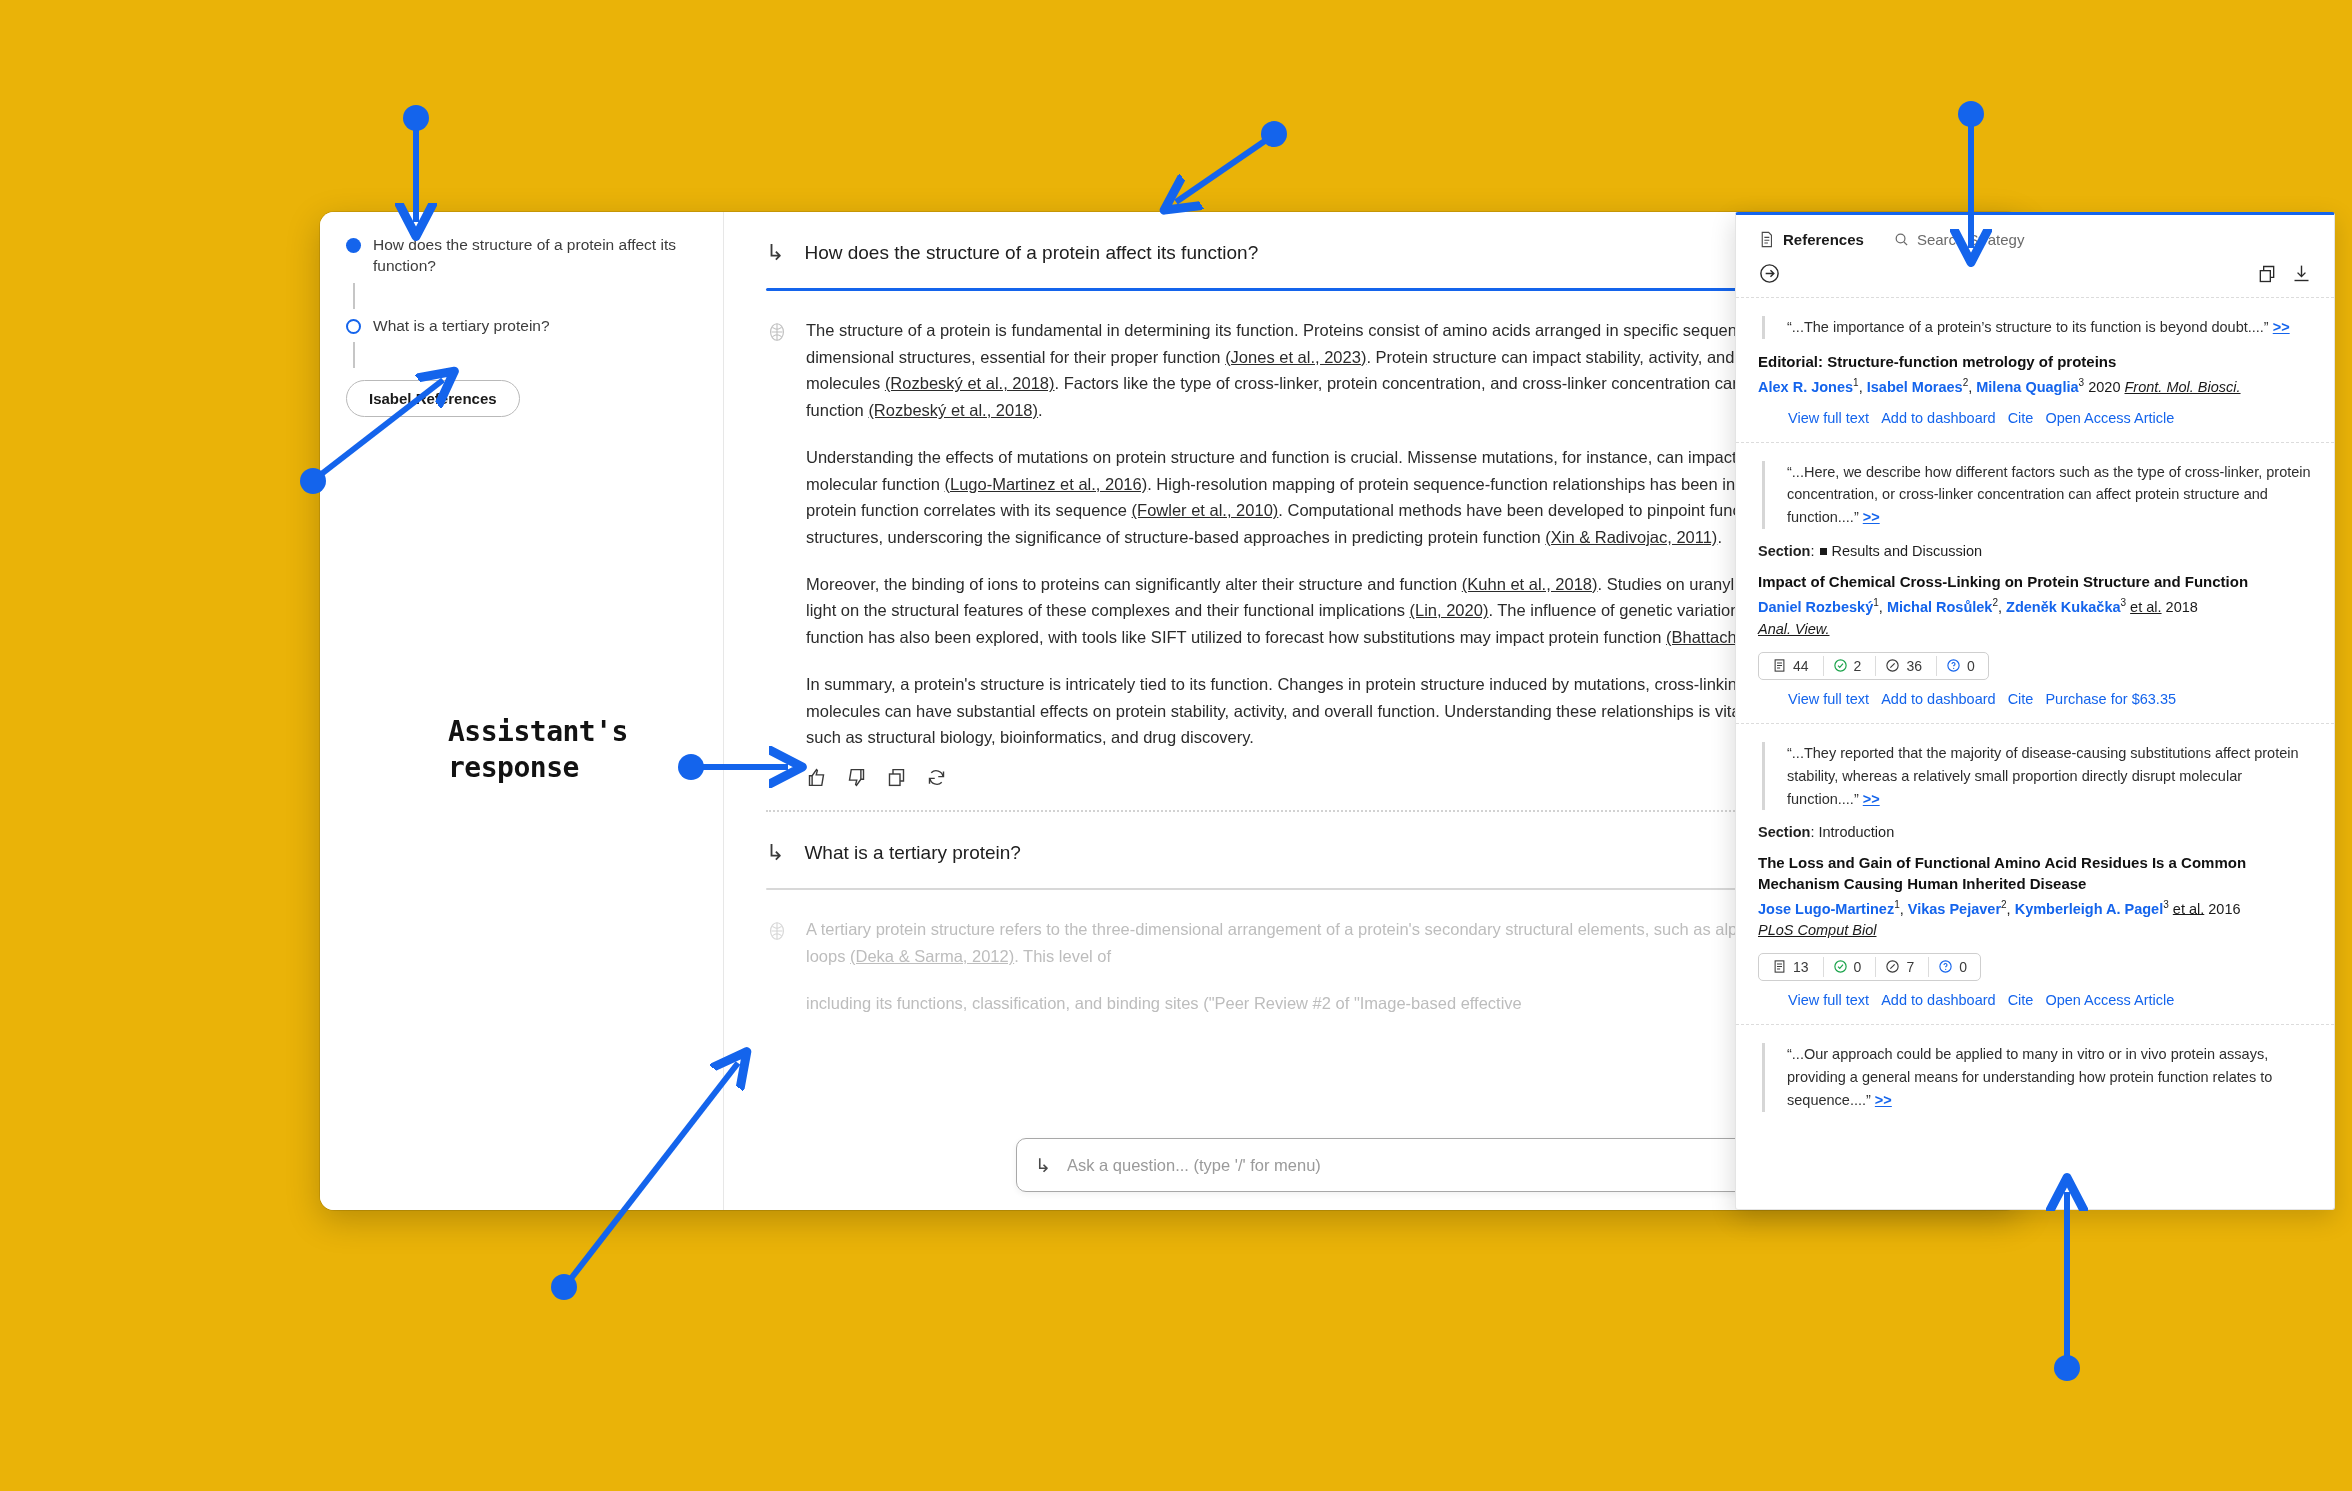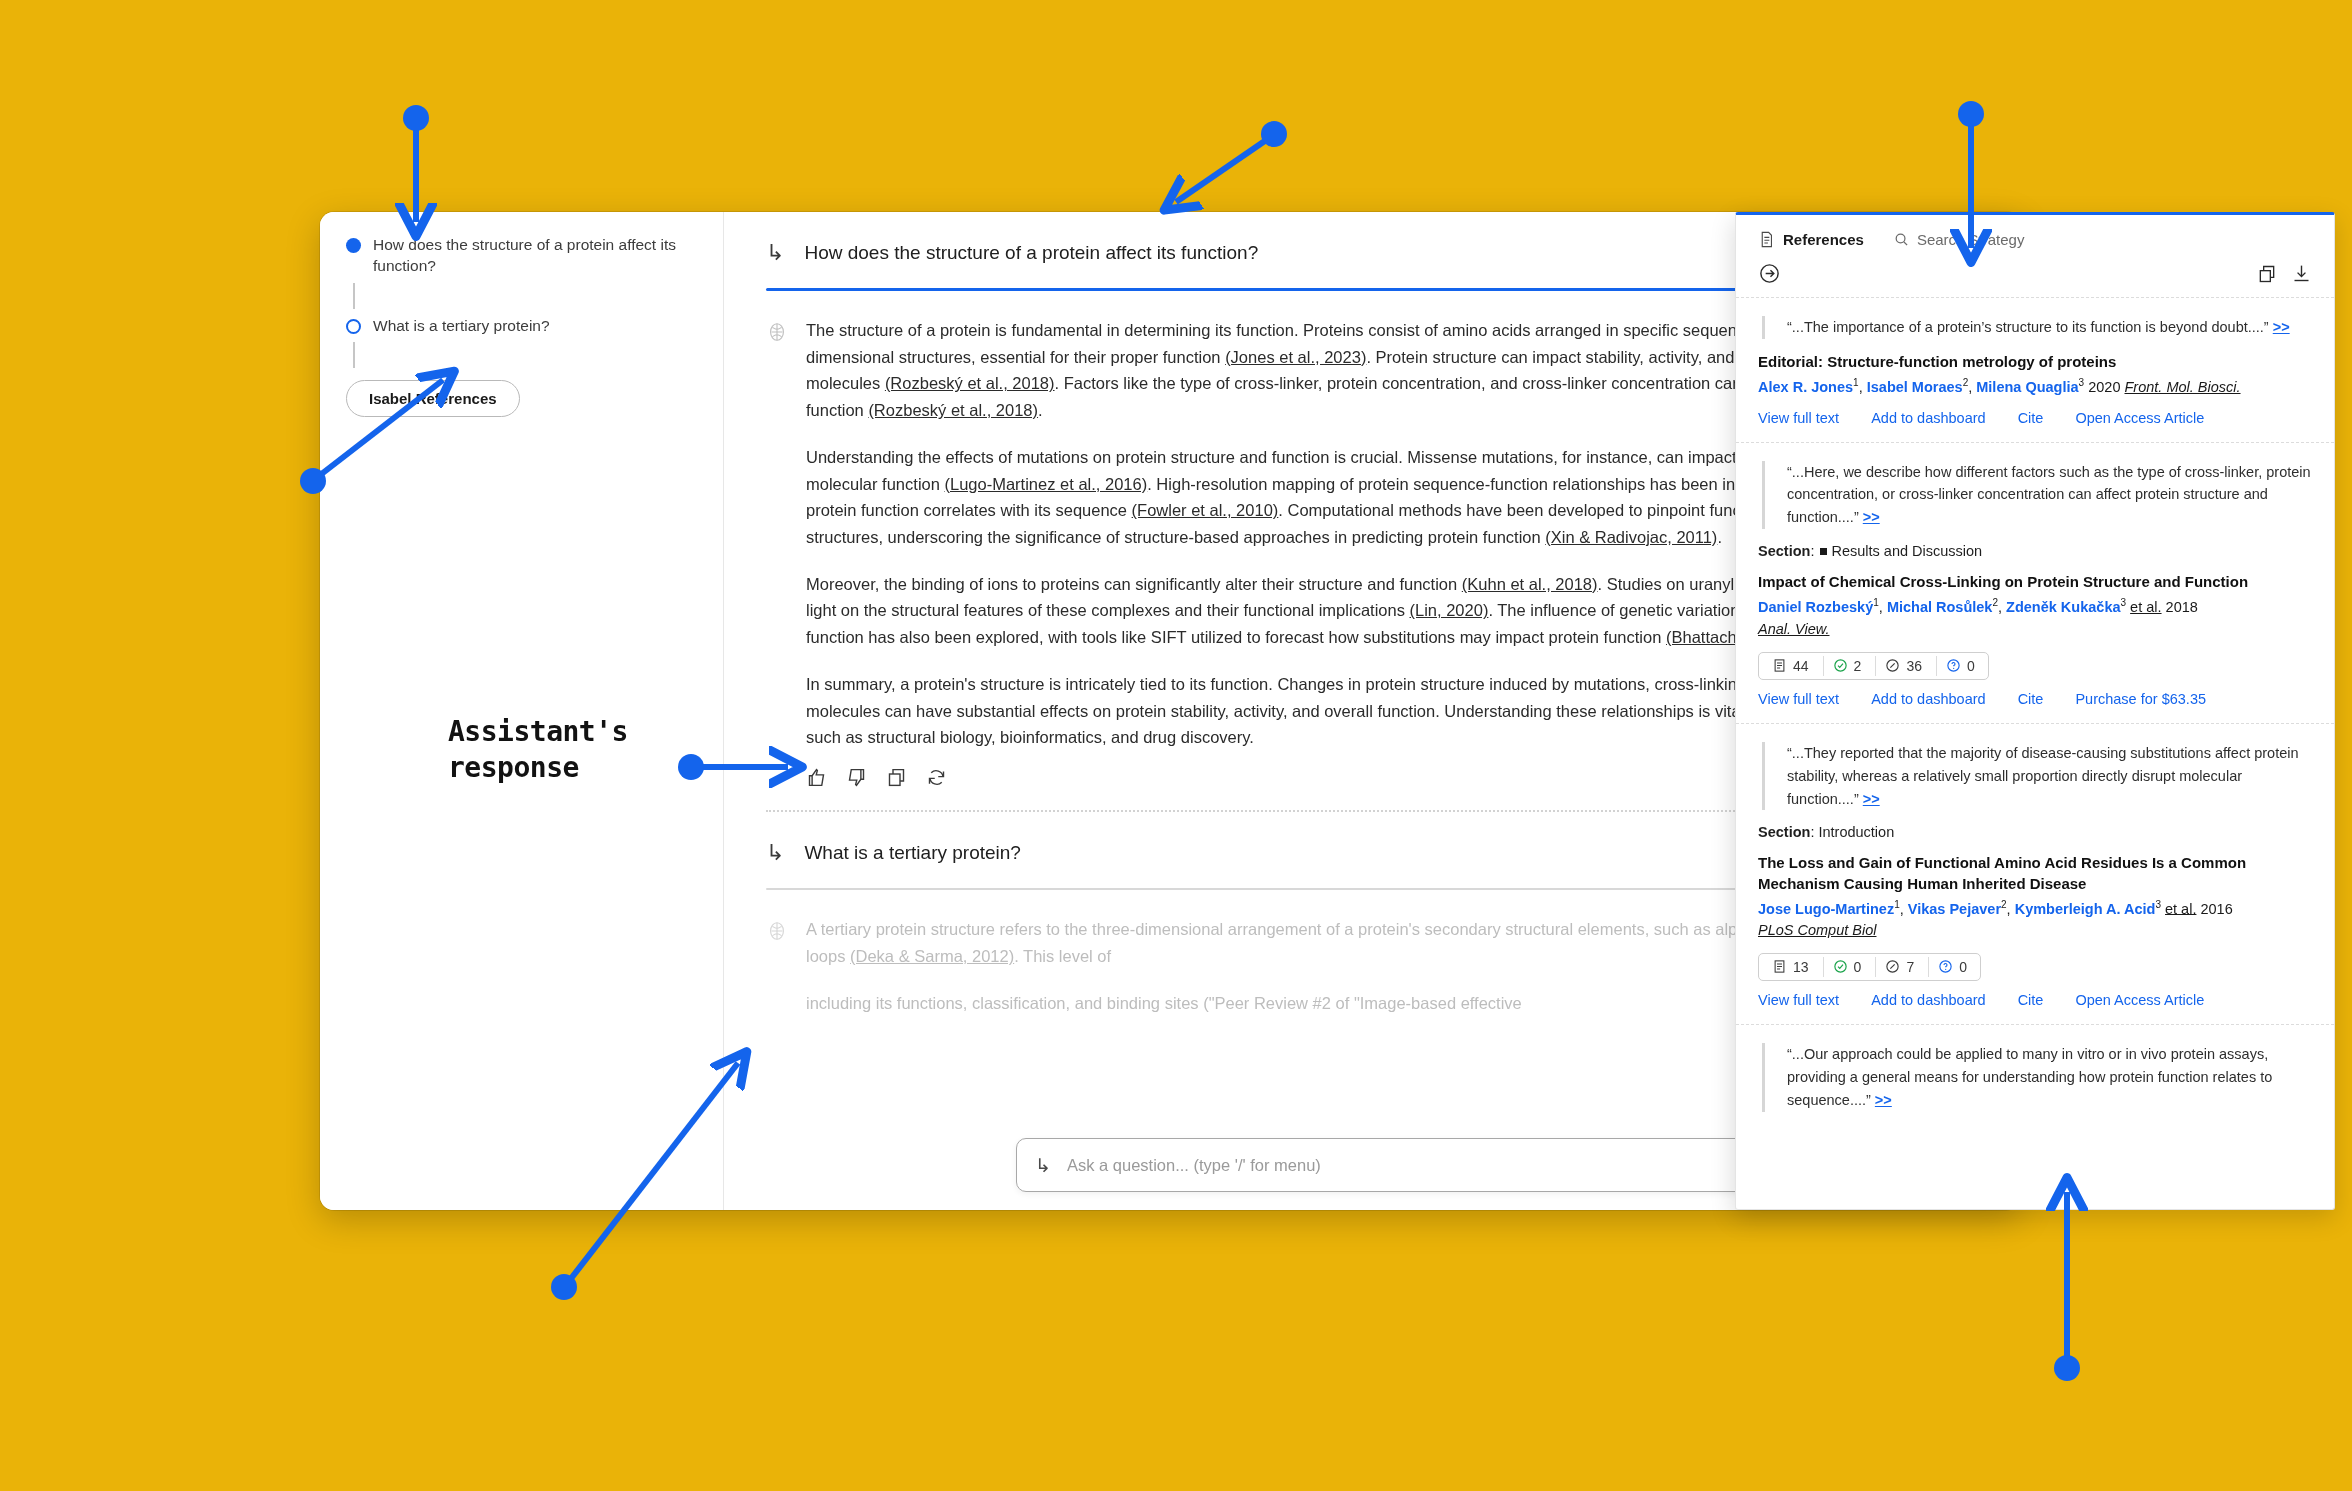--- a/index.html
+++ b/index.html
@@ -149,21 +149,21 @@
   .ref-authors sup { font-size: 10px; }
   .etal { text-decoration: underline; color:#1a1a1a; }
   .journal { font-style: italic; text-decoration: underline; color: #1a1a1a; }
   .metrics {
     display: inline-flex; align-items: center; gap: 5px;
     border: 1px solid #cfcfcf; border-radius: 5px;
     margin-top: 11px; padding: 3px 4px; font-size: 14px; color: #3a3a3a;
   }
   .metric { display: flex; align-items: center; gap: 6px; padding: 2px 9px; }
   .metric + .metric { border-left: 1px solid #dcdcdc; }
-  .ref-actions { margin-top: 11px; font-size: 14.5px; color: #1464ec; display:flex; gap: 32px; flex-wrap: wrap; }
+  .ref-actions { margin-top: 11px; font-size: 14.5px; color: #1464ec; display:flex; gap: 12px; flex-wrap: wrap; margin-left: 30px; }
   .ref-actions span { cursor: pointer; }
 
   
   .anno-label {
     position: absolute;
     font-family: "DejaVu Sans Mono", monospace;
     font-size: 28px; font-weight: 700; color: #121212;
     line-height: 1.28; letter-spacing: -0.5px;
   }
   svg.anno { position: absolute; left: 0; top: 0; width: 2352px; height: 1491px; pointer-events: none; }
@@ -407,21 +407,21 @@
         <span class="more-link">&gt;&gt;</span>
       </div>
       <div class="section-line">
         <b>Section</b>:
         <span>Introduction</span>
       </div>
       <div class="ref-title">The Loss and Gain of Functional Amino Acid Residues Is a Common Mechanism Causing Human Inherited Disease</div>
       <div class="ref-authors">
         <a>Jose Lugo-Martinez</a><sup>1</sup>,
         <a>Vikas Pejaver</a><sup>2</sup>,
-        <a>Kymberleigh A. Acid</a><sup>3</sup>
+        <a>Kymberleigh A. Pagel</a><sup>3</sup>
         <span class="etal">et al.</span>
         <span>2016</span><br>
         <span class="journal">PLoS Comput Biol</span>
       </div>
       <div class="metrics">
         <div class="metric">
           <svg width="15" height="15" viewBox="0 0 24 24" fill="none" stroke="#3a3a3a" stroke-width="1.7">
               <rect x="5" y="3" width="14" height="18"></rect>
               <path d="M8 8h8M8 12h8M8 16h5"></path>
             </svg>

